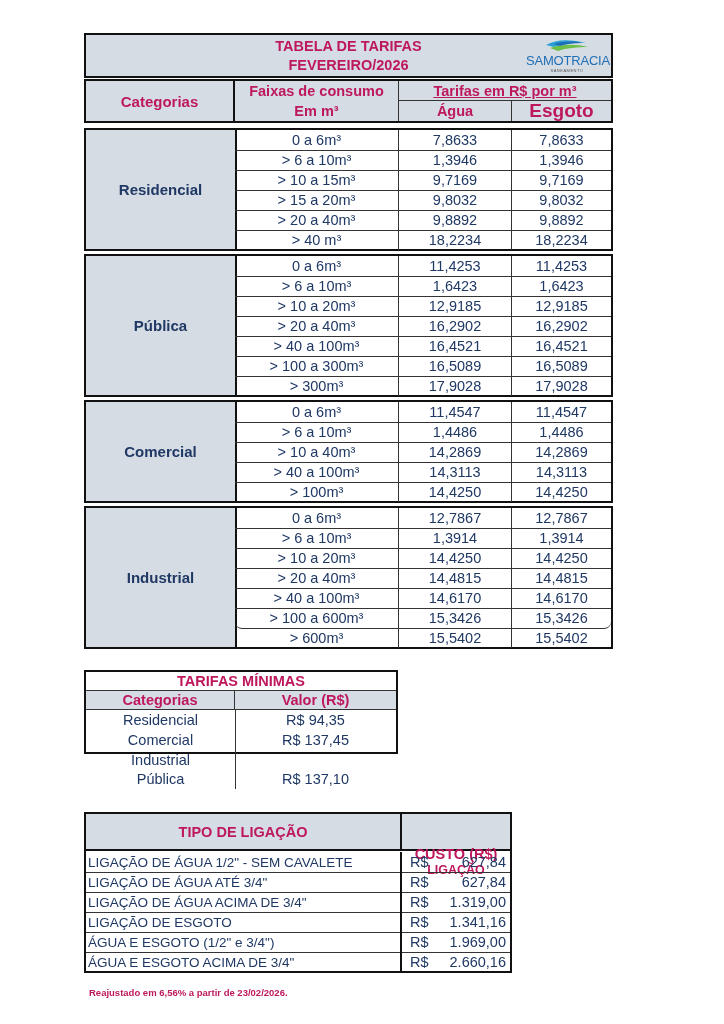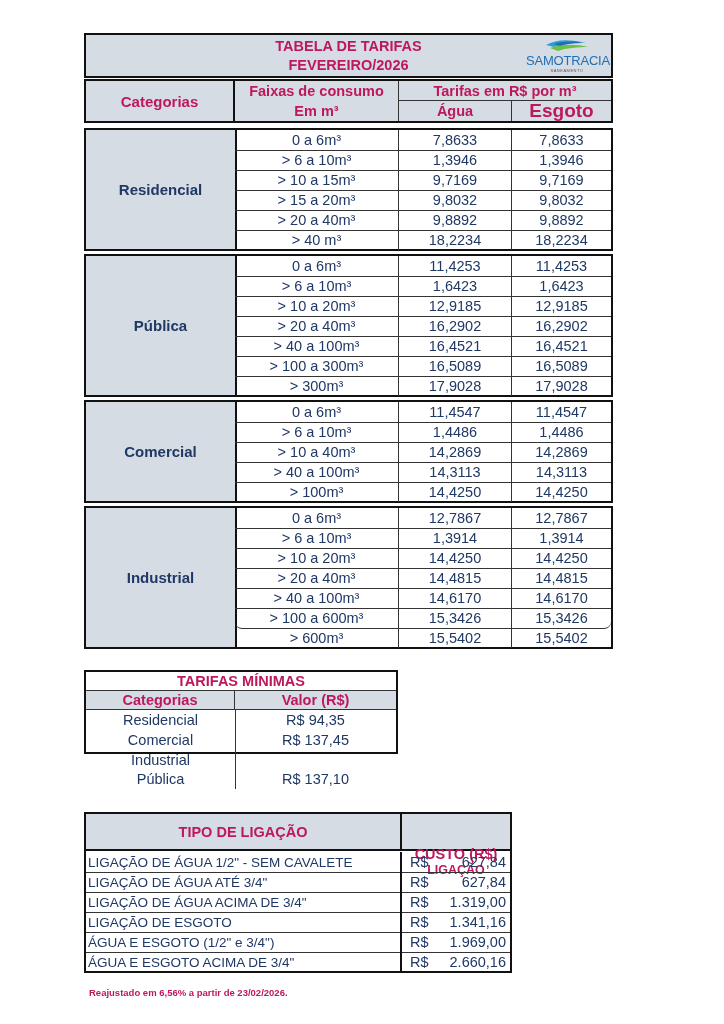--- a/index.html
+++ b/index.html
@@ -46,21 +46,21 @@
     <div style="position:absolute; left:0; right:0; top:31px; text-align:center; font-size:4px; color:#555; letter-spacing:0.5px;">SANEAMENTO</div>
   </div>
 </div>
 
 <div class="abs b2 hdr-bg" style="left:84px; top:79px; width:529px; height:44px;">
   <div class="cell navy bold" style="left:0; top:0; width:149px; height:40px; border-right:2px solid #111; font-size:15px;">Categorias</div>
   <div class="abs navy bold" style="left:149px; top:0; width:164px; height:40px; border-right:1px solid #333; text-align:center; font-size:14.5px; line-height:20px;">
     <div>Faixas de consumo</div>
     <div>Em m³</div>
   </div>
-  <div class="cell navy bold" style="left:313px; top:0; right:0; height:20px; border-bottom:1px solid #333; font-size:14.5px;">Tarifas em R$ por m³</div>
+  <div class="cell navy bold" style="left:313px; top:0; right:0; height:20px; border-bottom:1px solid #333; font-size:14.5px;text-decoration:underline;">Tarifas em R$ por m³</div>
   <div class="cell navy bold" style="left:313px; top:20px; width:113px; height:20px; border-right:1px solid #333; font-size:14.5px;">Água</div>
   <div class="cell navy bold" style="left:426px; top:20px; right:0; height:20px; font-size:19px;">Esgoto</div>
 </div>
 
 <div class="sec" style="top:128px; height:123px;">
   <div class="catcell">Residencial</div>
   <div class="row" style="top:0px;">
       <div class="c c1">0 a 6m³</div>
       <div class="c c2">7,8633</div>
       <div class="c c3">7,8633</div>

